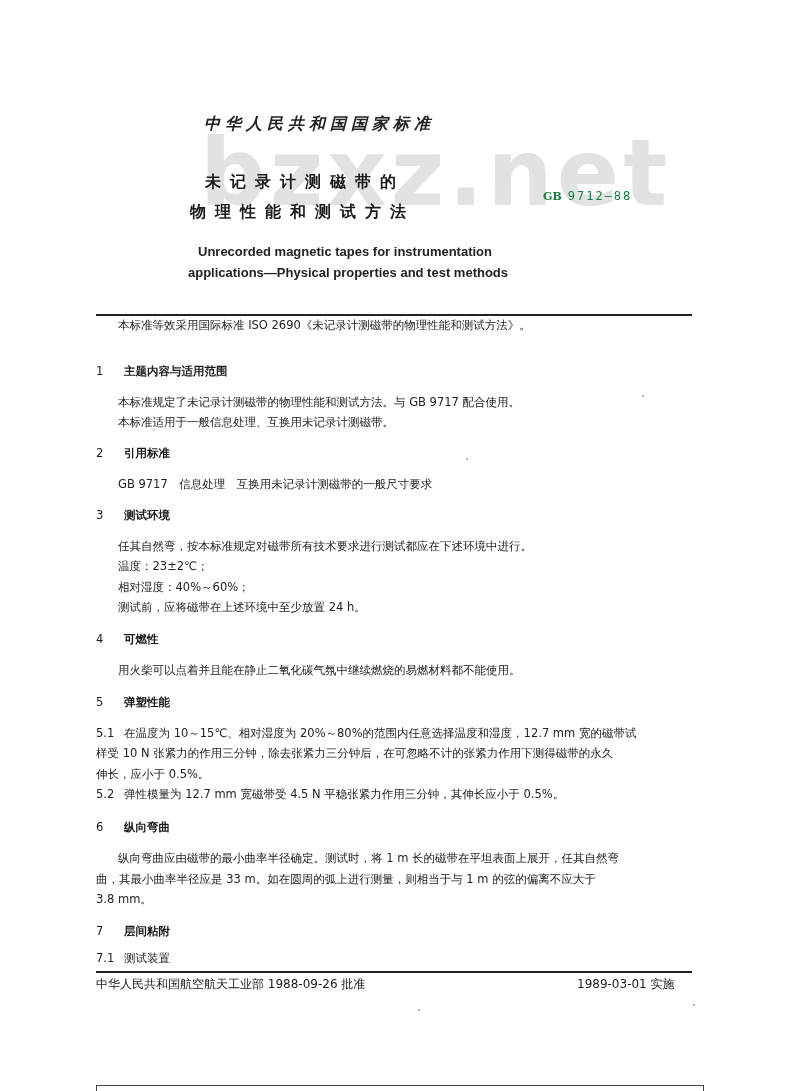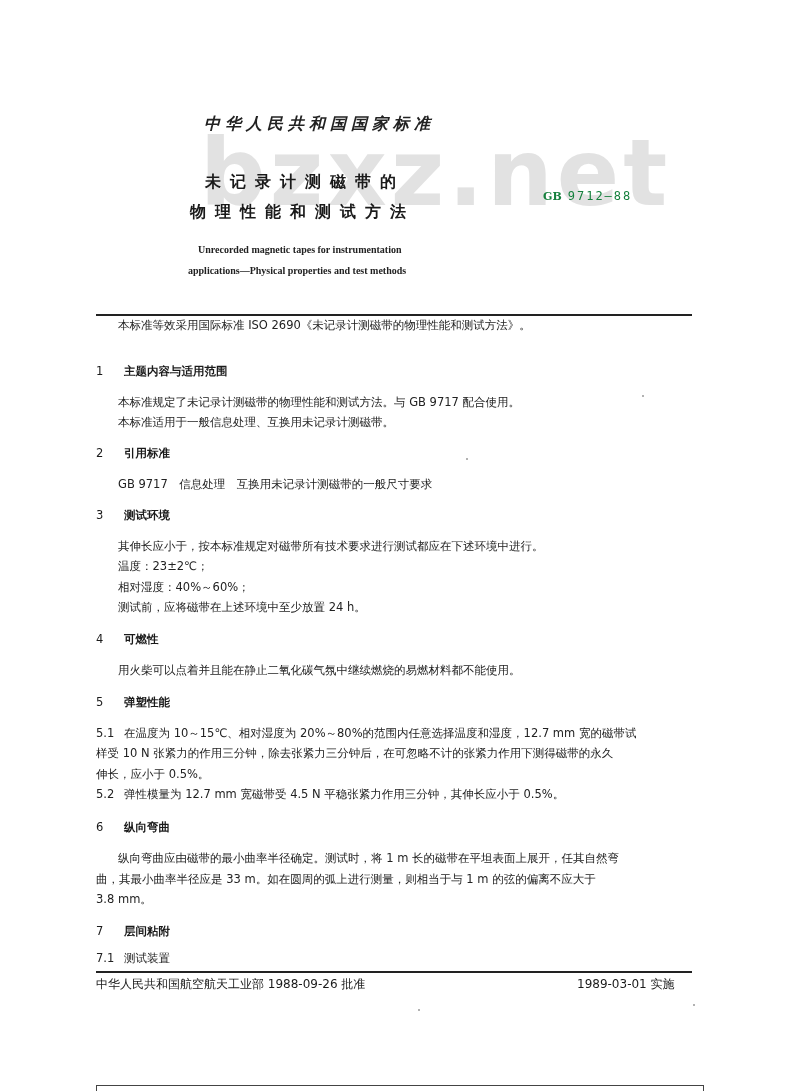--- a/index.html
+++ b/index.html
@@ -32,22 +32,22 @@
     .title-2 { left: 190px; top: 202px; }
 
     .std-code {
       left: 543px; top: 189px;
       font-family: "DejaVu Sans Mono", monospace; font-size: 12px; letter-spacing: 2px;
       color: #15803d; z-index: 1;
     }
     .std-code .gb { font-family: "DejaVu Serif", serif; font-weight: bold; font-size: 11px; letter-spacing: 0; margin-right: 6px; }
 
     .en-title {
-      font-family: Liberation Serif, serif; font-weight: bold;
-      font-size: 10px; color: #222; z-index: 1;
+      font-family: Liberation Sans, sans-serif; font-weight: bold;
+      font-size: 13px; color: #222; z-index: 1;
     }
     .en-1 { left: 198px; top: 244px; }
     .en-2 { left: 188px; top: 265px; }
 
     .rule { position: absolute; background: #222; height: 2px; }
     .rule-top { left: 96px; top: 314px; width: 596px; }
     .rule-bottom { left: 96px; top: 971px; width: 596px; }
 
     .para {
       font-family: "DejaVu Sans", sans-serif; font-size: 11.5px; color: #222;
@@ -95,21 +95,21 @@
 <div class="abs para" style="left:118px; top:415px;">本标准适用于一般信息处理、互换用未记录计测磁带。</div>
 
 <div class="abs heading" style="left:96px; top:446px;">
   <span class="num">2</span><span>引用标准</span>
 </div>
 <div class="abs para" style="left:118px; top:477px;">GB 9717　信息处理　互换用未记录计测磁带的一般尺寸要求</div>
 
 <div class="abs heading" style="left:96px; top:508px;">
   <span class="num">3</span><span>测试环境</span>
 </div>
-<div class="abs para" style="left:118px; top:539px;">其伸长应小于，按本标准规定对磁带所有技术要求进行测试都应在下述环境中进行。</div>
+<div class="abs para" style="left:118px; top:539px;">任其自然弯，按本标准规定对磁带所有技术要求进行测试都应在下述环境中进行。</div>
 <div class="abs para" style="left:118px; top:559px;">温度：23±2℃；</div>
 <div class="abs para" style="left:118px; top:580px;">相对湿度：40%～60%；</div>
 <div class="abs para" style="left:118px; top:600px;">测试前，应将磁带在上述环境中至少放置 24 h。</div>
 
 <div class="abs heading" style="left:96px; top:632px;">
   <span class="num">4</span><span>可燃性</span>
 </div>
 <div class="abs para" style="left:118px; top:663px;">用火柴可以点着并且能在静止二氧化碳气氛中继续燃烧的易燃材料都不能使用。</div>
 
 <div class="abs heading" style="left:96px; top:695px;">

